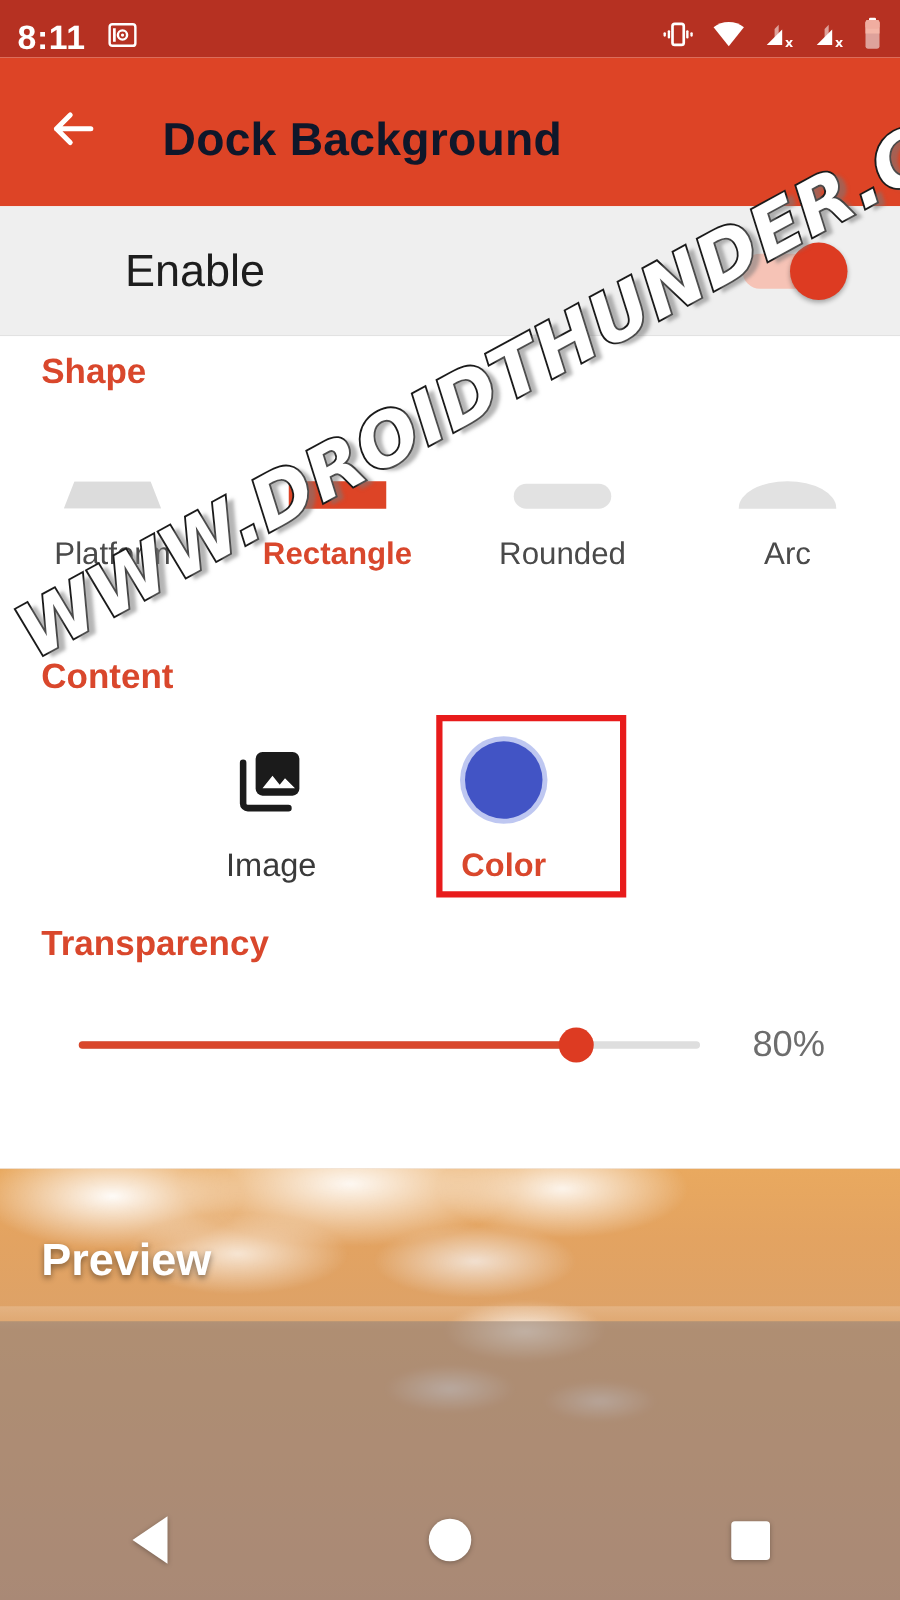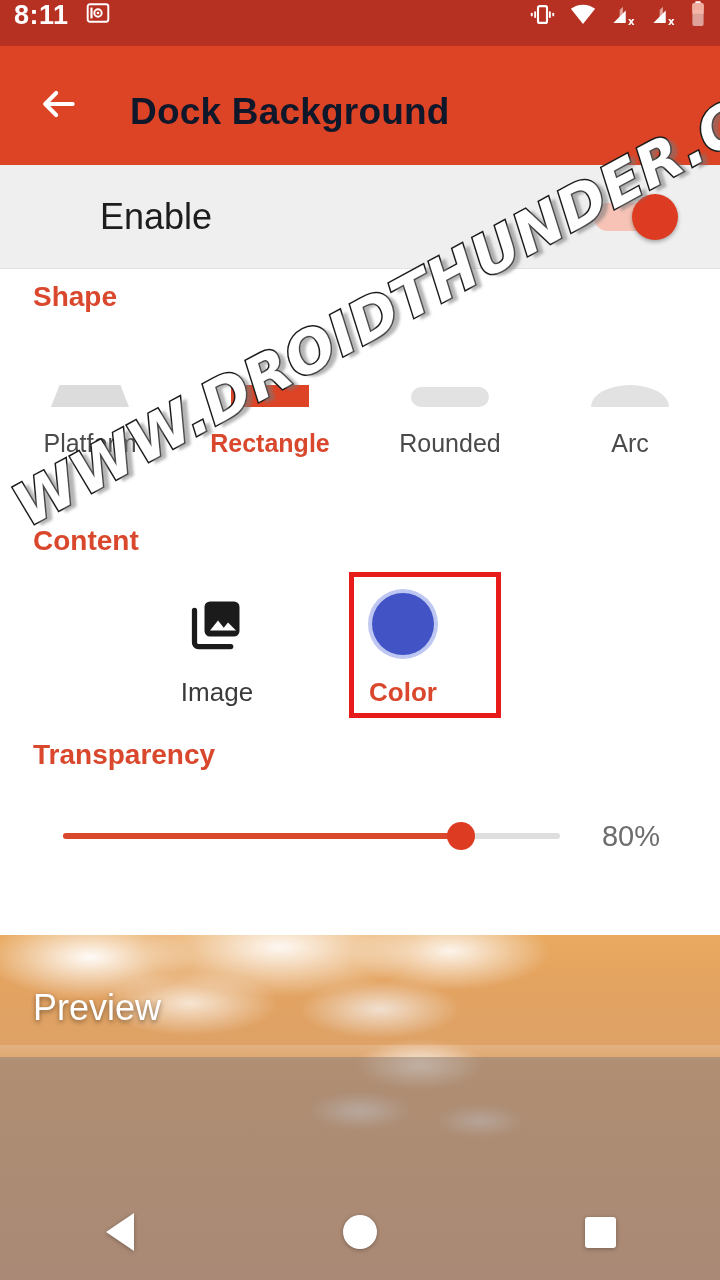--- a/index.html
+++ b/index.html
@@ -7,21 +7,21 @@
   body {
     font-family:"Liberation Sans", sans-serif;
     background:#ffffff;
     overflow:hidden;
     position:relative;
   }
 
   
   .statusbar{
     position:absolute; top:0; left:0; width:720px; height:46px;
-    background:#b63122; display:flex; align-items:flex-start; padding:0 14px;
+    background:#b63122; display:flex; align-items:flex-end; padding:0 14px;
   }
   .sb-time{ color:#fff; font-size:27px; font-weight:700; letter-spacing:.5px; }
   .sb-left-icons{ display:flex; align-items:center; margin-left:16px; }
   .sb-spacer{ flex:1; }
   .sb-right-icons{ display:flex; align-items:center; gap:13px; }
   .sb-ico{ display:block; }
 
   
   .appbar{
     position:absolute; top:46px; left:0; width:720px; height:119px;
@@ -159,21 +159,21 @@
       radial-gradient(ellipse 90px 34px at 120px 40px, rgba(255,255,255,.82), rgba(255,255,255,0) 72%),
       radial-gradient(ellipse 70px 26px at 60px 86px, rgba(236,242,255,.72), rgba(255,255,255,0) 74%),
       radial-gradient(ellipse 60px 22px at 180px 96px, rgba(236,242,255,.62), rgba(255,255,255,0) 75%);
     filter:blur(2px);
   }
   .wet-edge{
     position:absolute; left:0; top:110px; width:720px; height:20px;
     background:linear-gradient(180deg, rgba(255,255,255,.18), rgba(255,255,255,0));
   }
   .preview-label{
-    position:absolute; left:33px; top:52px; color:#ffffff; font-size:36px; font-weight:400;
+    position:absolute; left:33px; top:52px; color:#ffffff; font-size:36px; font-weight:700;
     text-shadow:0 2px 5px rgba(0,0,0,.45);
   }
   
   .dock-overlay{
     position:absolute; left:0; top:122px; width:720px; height:223px;
     background:rgba(150,128,112,.55);
   }
 
   
   .navbar{

